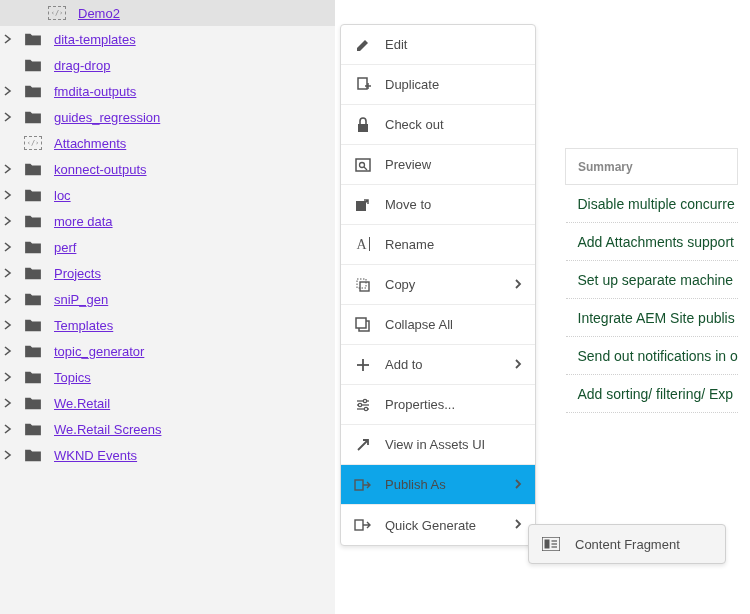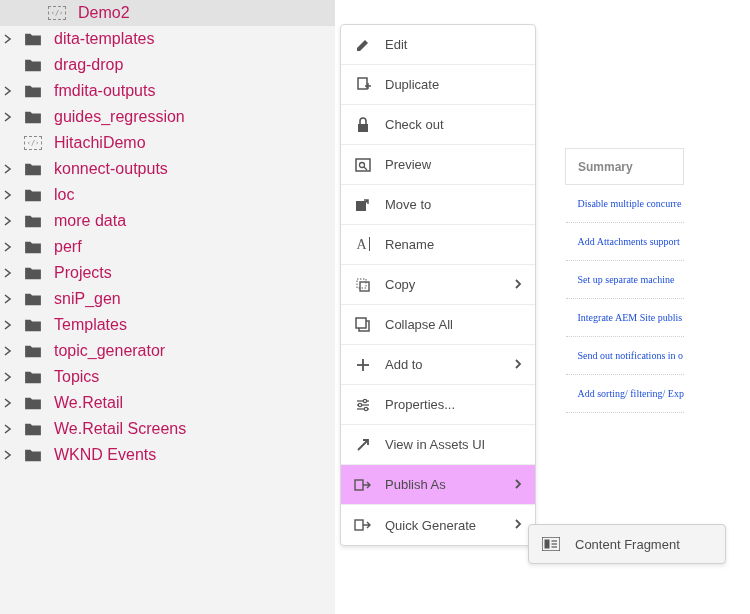--- a/index.html
+++ b/index.html
@@ -22,56 +22,56 @@
   .tree-icon {
     width: 22px; height: 18px; display: flex; align-items: center; justify-content: center;
     margin-left: 6px; margin-right: 10px;
   }
   .folder-icon svg { width: 18px; height: 14px; }
   .code-icon {
     width: 18px; height: 14px; border: 1px dashed #888; font-size: 7px;
     display:flex; align-items:center; justify-content:center; color:#888;
     font-family: monospace;
   }
-  .tree-label { font-size: 16px; color: #be185d; }
+  .tree-label { font-size: 13px; color: #6d28d9; text-decoration: underline; }
 
   .main {
     position: absolute; left: 355px; top: 0; right: 0; height: 604px; background: #fff;
   }
   .section-heading {
     font-size: 20px; font-weight: 700; color: #333; position: absolute;
   }
   .h1 { top: 24px; left: 160px; }
   .h2 { top: 102px; left: 160px; }
 
   .table {
     position: absolute; top: 148px; left: 210px; right: 0;
     border-collapse: collapse;
   }
   .th {
     height: 36px; padding-left: 12px; font-size: 12px; font-weight: 700;
     color: #888; border: 1px solid #e2e2e2; text-align: left;
   }
   .td {
-    height: 38px; padding-left: 12px; font-size: 10px; color: #1d4ed8;
-    border-bottom: 1px dotted #d0d0d0; white-space: nowrap; overflow: hidden; font-family: Liberation Serif, serif;
+    height: 38px; padding-left: 12px; font-size: 14px; color: #14532d;
+    border-bottom: 1px dotted #d0d0d0; white-space: nowrap; overflow: hidden;
   }
 
   .context-menu {
     position: absolute; left: 340px; top: 24px; width: 196px;
     background: #fff; border: 1px solid #d8d8d8; border-radius: 4px;
     box-shadow: 0 2px 4px rgba(0,0,0,0.1);
   }
   .menu-item {
     display: flex; align-items: center; height: 40px;
     padding: 0 10px; border-bottom: 1px solid #ececec;
     font-size: 13px; color: #4b4b4b; cursor: pointer; position: relative;
   }
   .menu-item:last-child { border-bottom: none; }
-  .menu-item.hover { background: #f0abfc; }
+  .menu-item.hover { background: #0ea5e9; }
   .menu-icon {
     width: 24px; height: 20px; display: flex; align-items: center; justify-content: center;
     margin-right: 10px; color: #555;
   }
   .menu-label { flex: 1; }
   .menu-arrow {
     width: 14px; text-align: center; color: #555; font-size: 14px; font-weight: bold;
   }
 
   .submenu {
@@ -155,21 +155,21 @@
     </div>
     <div class="tree-item">
       <span class="tree-chevron hidden">
         <svg width="8" height="10" viewBox="0 0 8 10">
           <path d="M1 1 L6 5 L1 9" fill="none" stroke="#555" stroke-width="1.6"></path>
         </svg>
       </span>
       <span class="tree-icon ">
         <div class="code-icon">‹/›</div>
       </span>
-      <span class="tree-label">HitachiDemo</span>
+      <span class="tree-label">Attachments</span>
     </div>
     <div class="tree-item">
       <span class="tree-chevron ">
         <svg width="8" height="10" viewBox="0 0 8 10">
           <path d="M1 1 L6 5 L1 9" fill="none" stroke="#555" stroke-width="1.6"></path>
         </svg>
       </span>
       <span class="tree-icon folder-icon">
         <svg viewBox="0 0 20 16">
           <path d="M1 2 h6 l2 2 h10 v11 h-18 z" fill="#555"></path>

